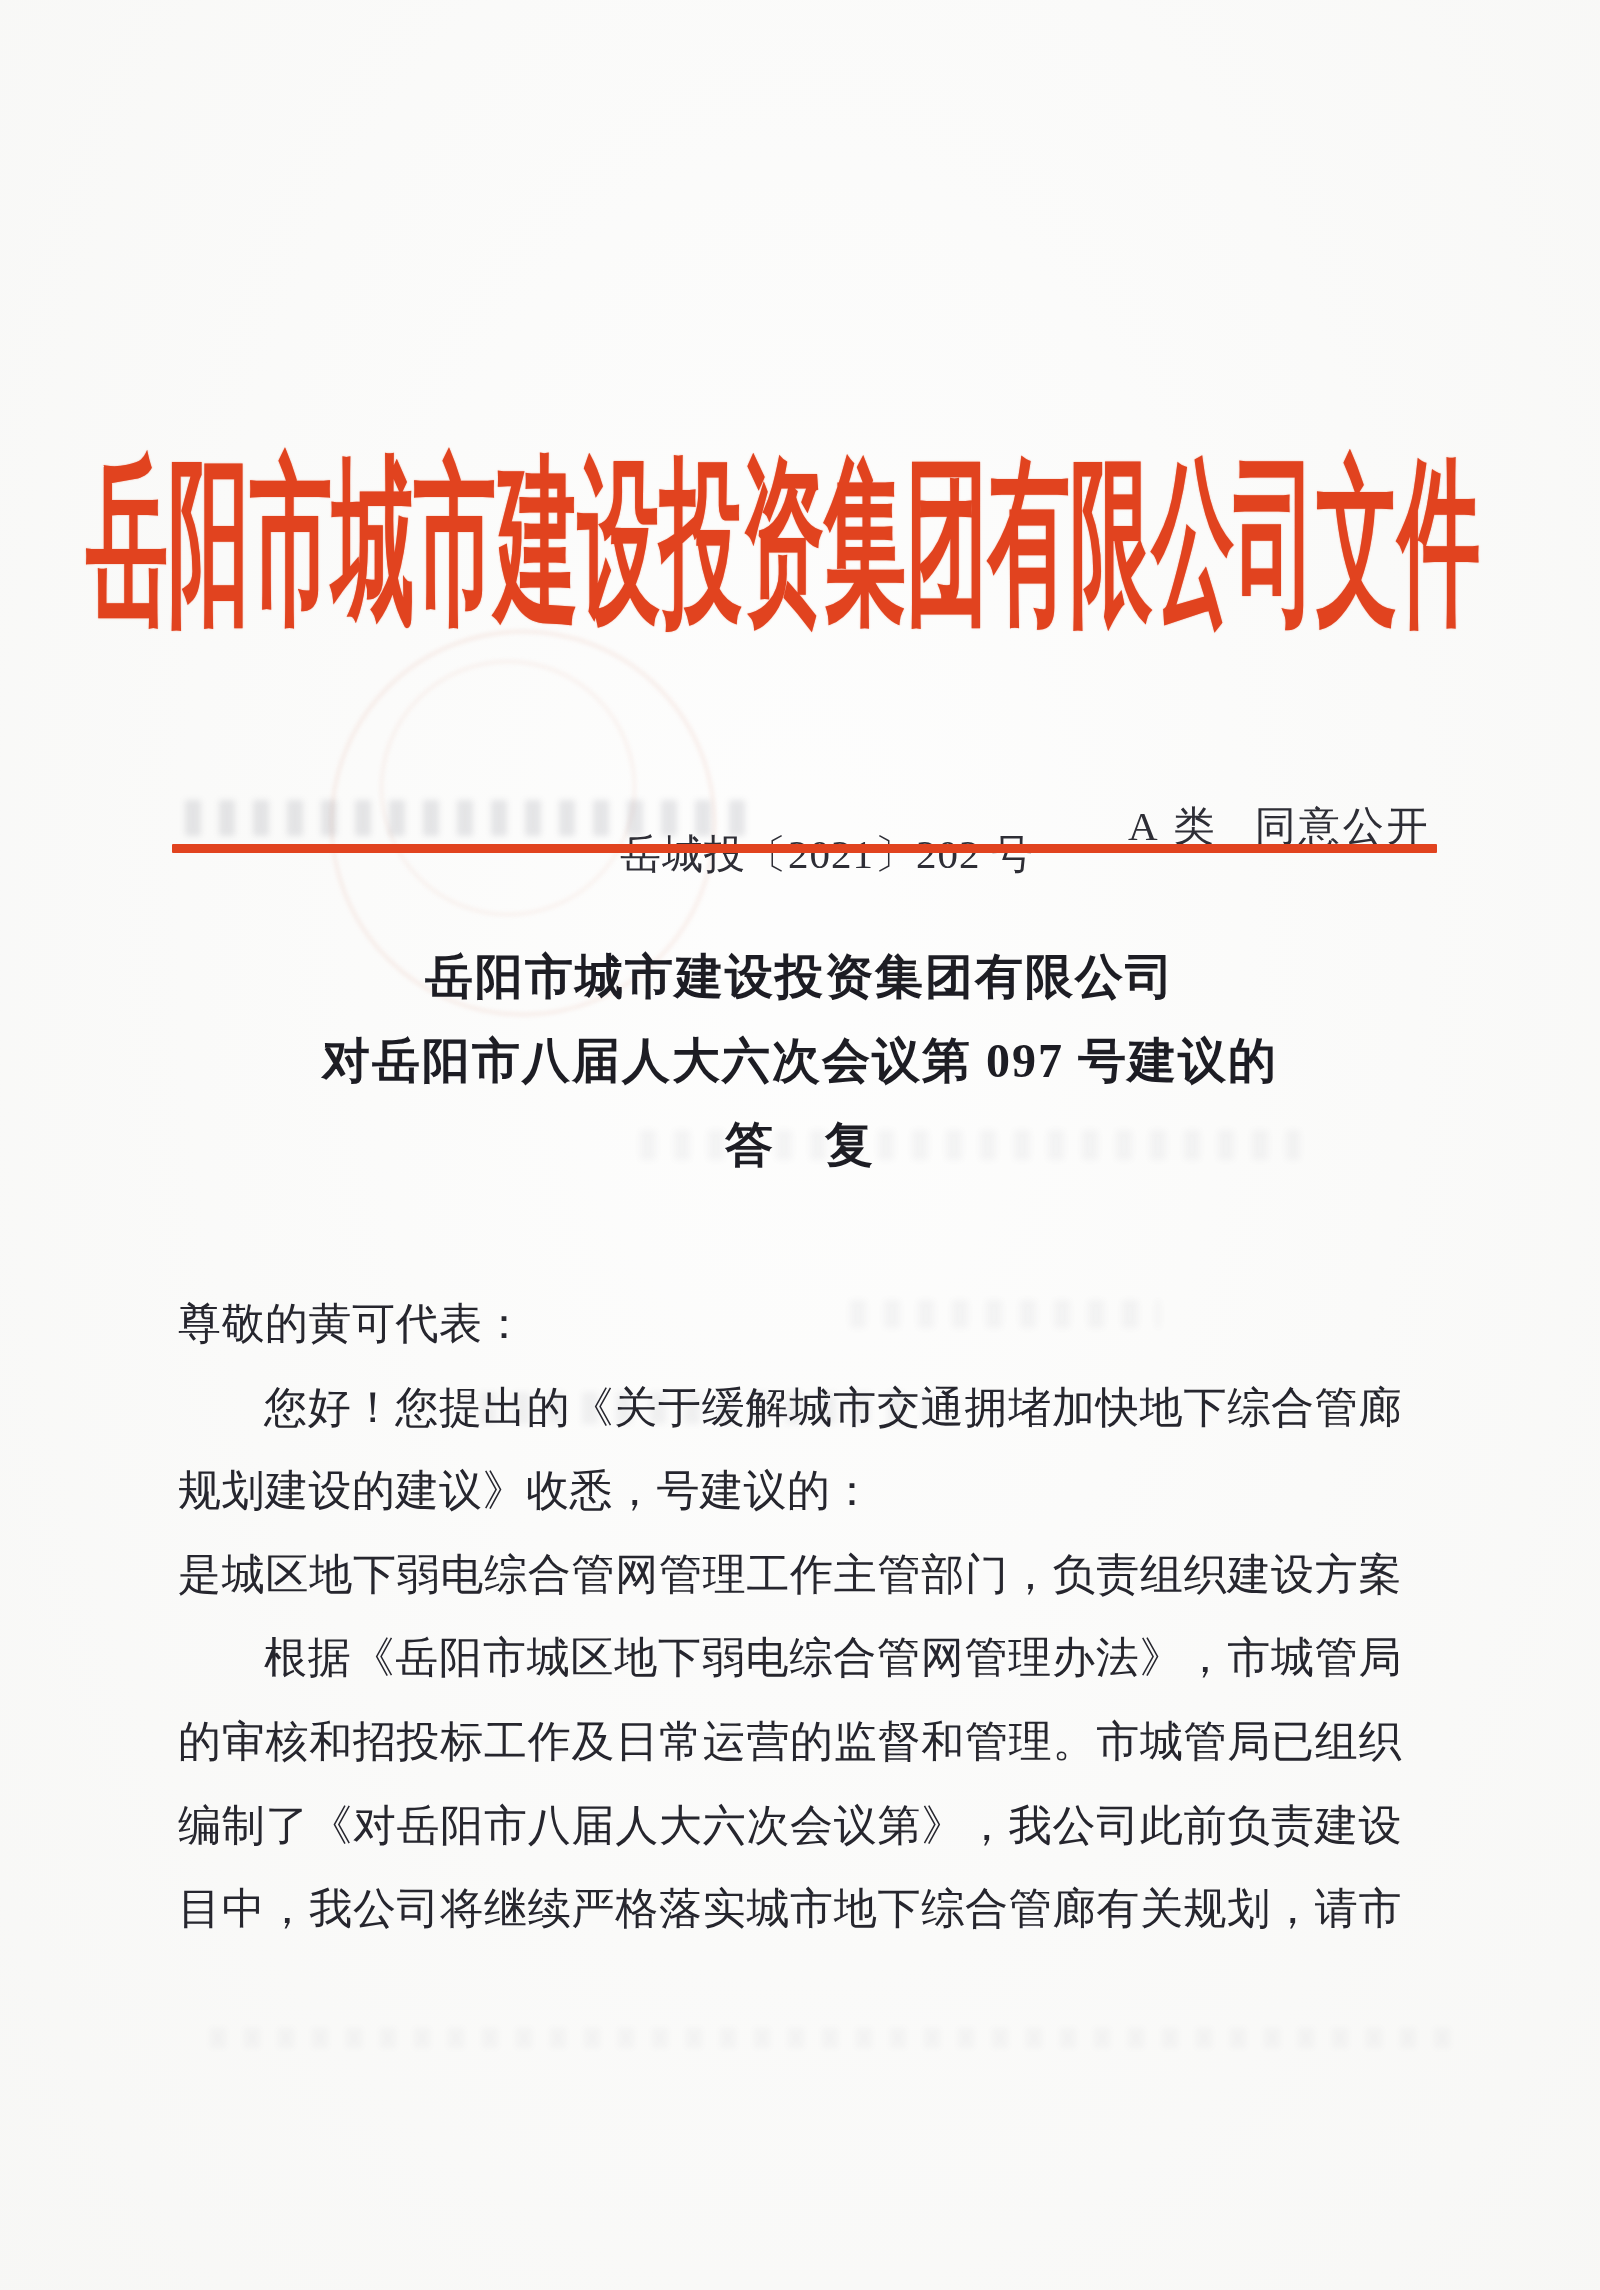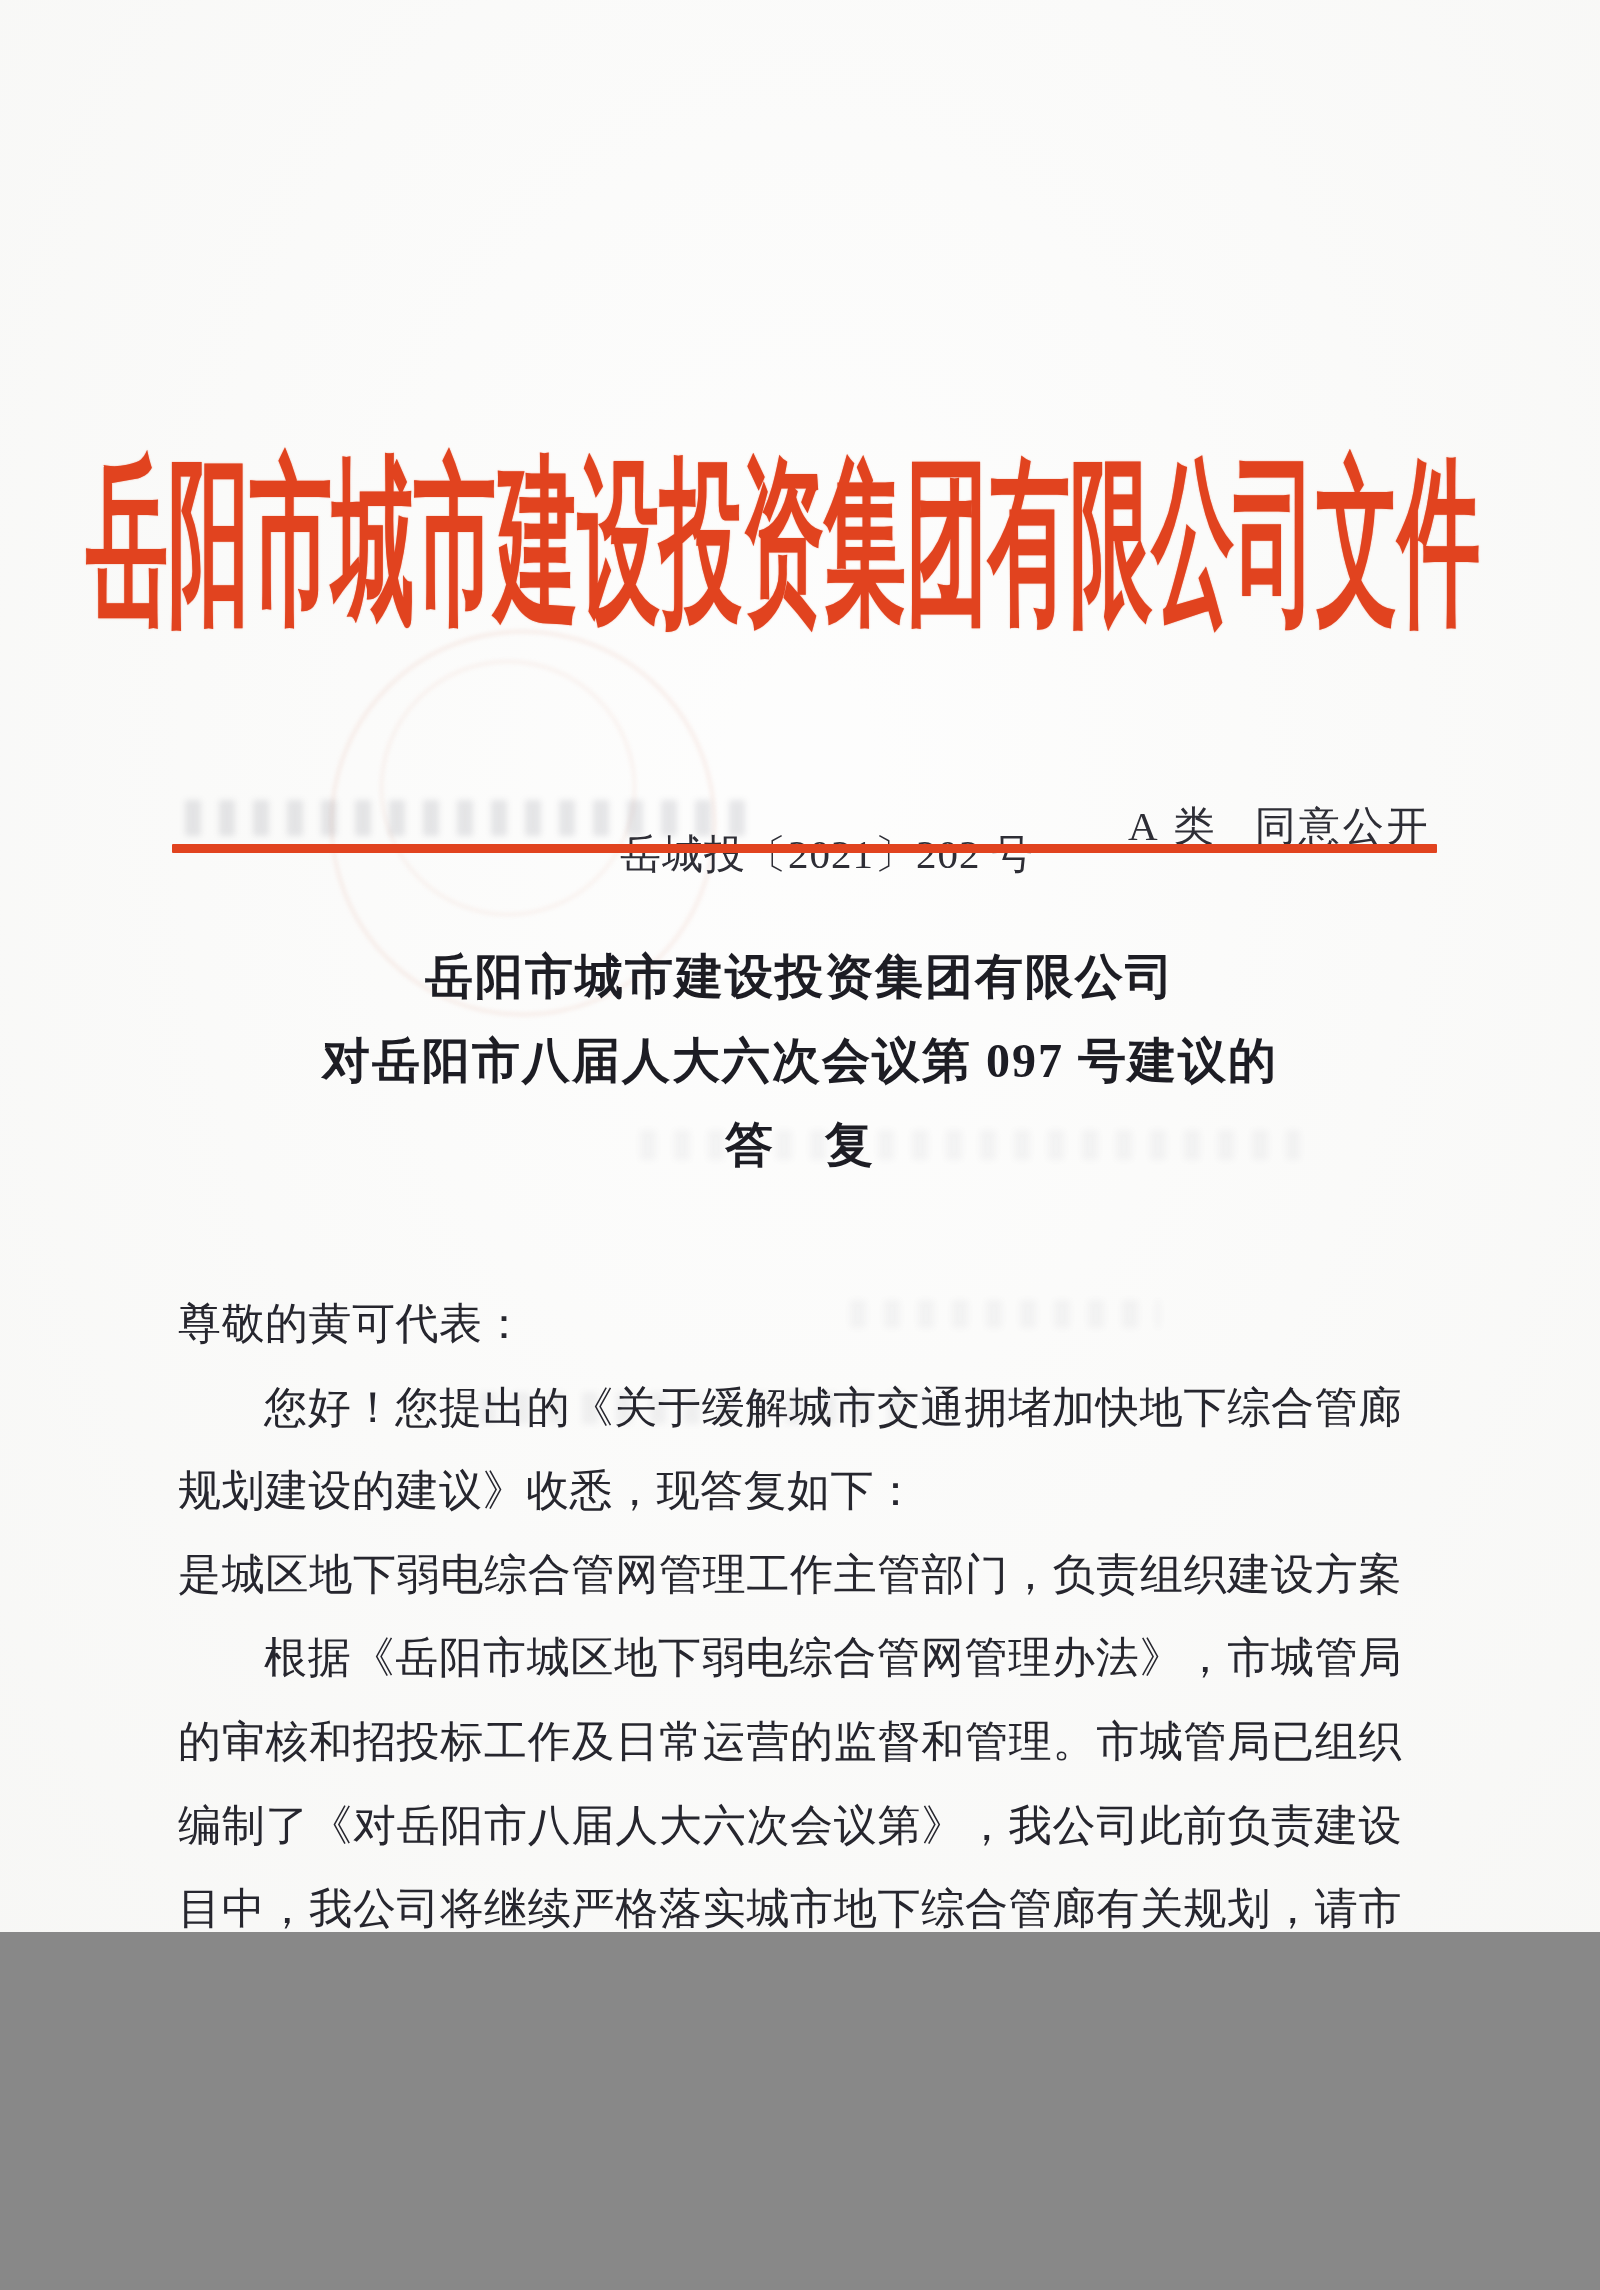--- a/index.html
+++ b/index.html
@@ -1,18 +1,18 @@
 <!DOCTYPE html>
 <html style="--accent: #e1431f;"><head>
 <meta charset="utf-8">
 <style>
   :root{ --accent:#e1431f; }
   html,body{ margin:0; padding:0; background:#888; }
   .page{
-    position:relative; width:1600px; height:1932px; margin:0 auto;
+    position:relative; width:1600px; height:2290px; margin:0 auto;
     background:#fbfbfa;
     background-image: radial-gradient(ellipse at 50% 40%, rgba(255,255,255,.6) 0%, rgba(240,240,237,.35) 100%);
     overflow:hidden;
     font-family:"Liberation Serif","DejaVu Serif",serif;
     color:#23232a;
   }
 
   
   .letterhead{
     position:absolute; top:424px; left:0; width:1600px;
@@ -100,21 +100,21 @@
 
   <div class="doc-title">
     <div>岳阳市城市建设投资集团有限公司</div>
     <div>对岳阳市八届人大六次会议第 097 号建议的</div>
     <div>答　复</div>
   </div>
 
   <div class="body-text">
     <div class="bline">尊敬的黄可代表：</div>
     <div class="bline just ind">您好！您提出的《关于缓解城市交通拥堵加快地下综合管廊</div>
-    <div class="bline">规划建设的建议》收悉，现答复如下：</div>
+    <div class="bline">规划建设的建议》收悉，号建议的：</div>
     <div class="bline just">是城区地下弱电综合管网管理工作主管部门，负责组织建设方案</div>
     <div class="bline just ind">根据《岳阳市城区地下弱电综合管网管理办法》，市城管局</div>
     <div class="bline just">的审核和招投标工作及日常运营的监督和管理。市城管局已组织</div>
     <div class="bline just">编制了《对岳阳市八届人大六次会议第》，我公司此前负责建设</div>
     <div class="bline just">目中，我公司将继续严格落实城市地下综合管廊有关规划，请市</div>
   </div>
 
 </div>
 
 </body></html>

